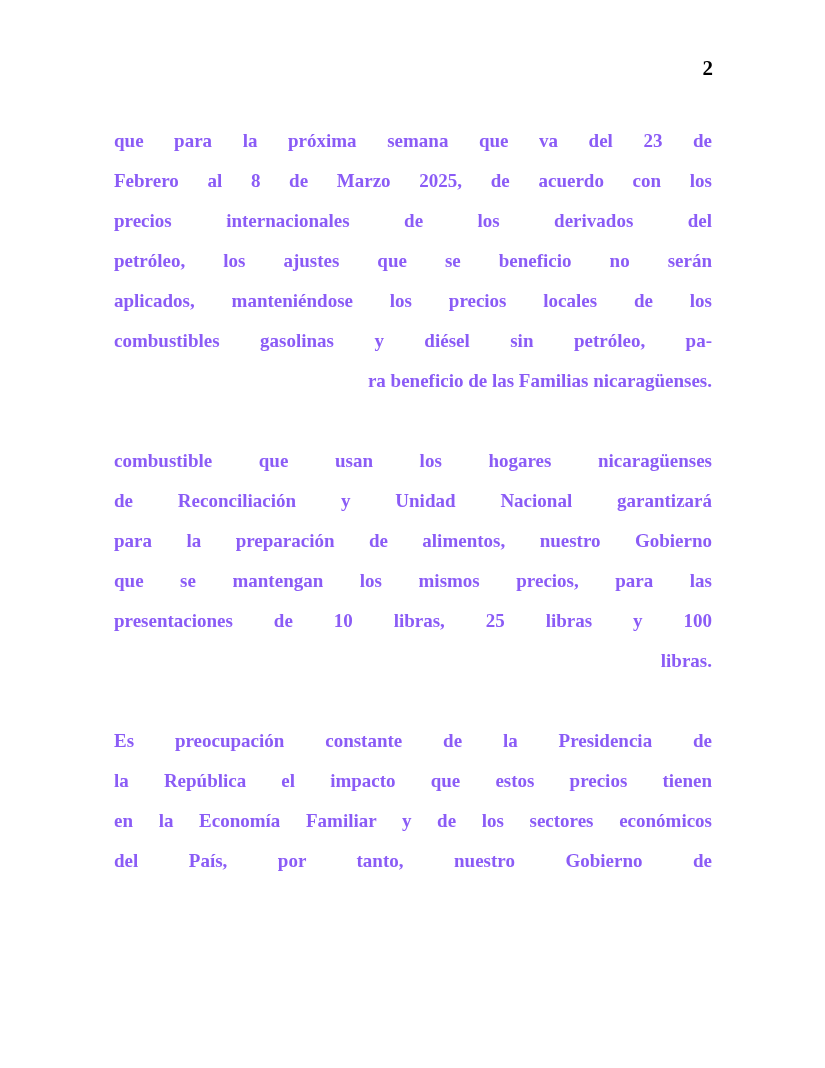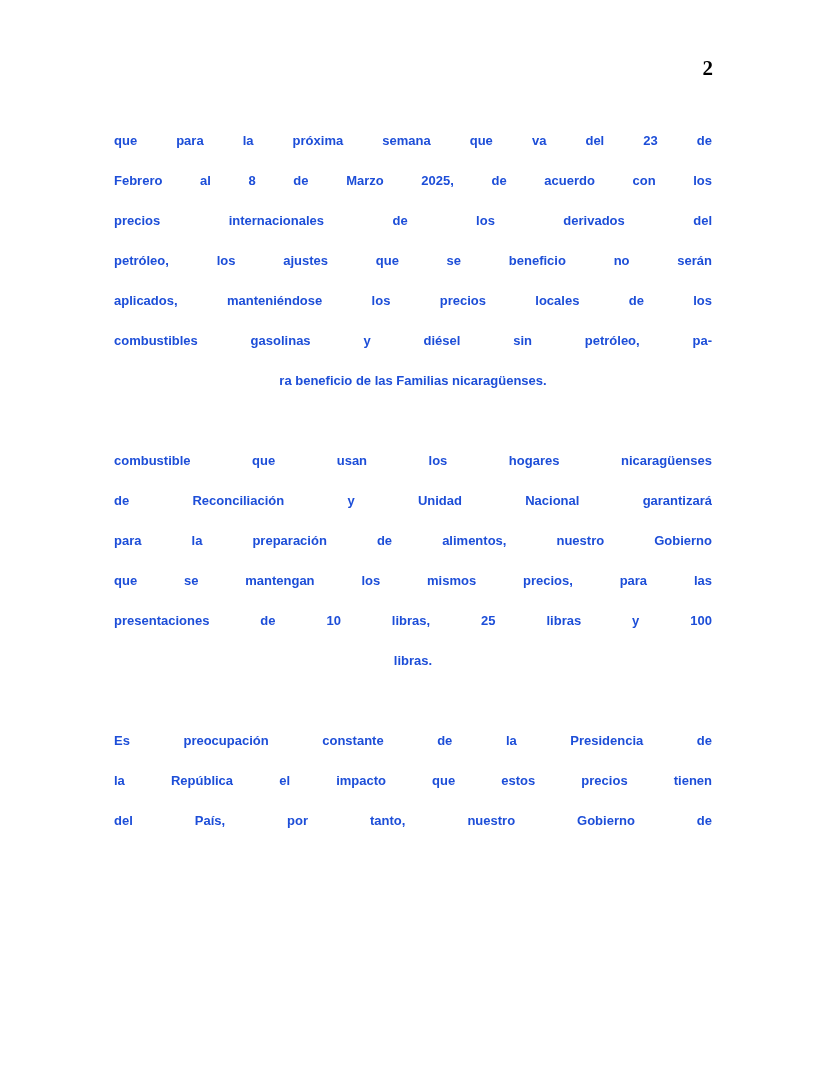--- a/index.html
+++ b/index.html
@@ -25,35 +25,35 @@
   }
   .content {
     position: absolute;
     left: 114px;
     top: 121px;
     width: 598px;
   }
   .paragraph { margin: 0; }
   .paragraph + .paragraph { margin-top: 40px; }
   .line {
-    font-family: Liberation Sans, sans-serif;
+    font-family: Liberation Serif, serif;
     font-weight: 700;
-    font-size: 13px;
+    font-size: 19px;
     line-height: 40px;
     height: 40px;
-    color: #1d4ed8;
+    color: #8b5cf6;
     letter-spacing: 0;
     white-space: normal;
   }
   .line.j {
     text-align: justify;
     text-align-last: justify;
   }
   .line.last {
-    text-align: center;
+    text-align: right;
   }
 </style>
 </head>
 <body>
 
 <div class="page">
 
   <div class="page-number">2</div>
 
   <div class="content">
@@ -73,17 +73,18 @@
       <div class="line j">de Reconciliación y Unidad Nacional garantizará</div>
       <div class="line j">para la preparación de alimentos, nuestro Gobierno</div>
       <div class="line j">que se mantengan los mismos precios, para las</div>
       <div class="line j">presentaciones de 10 libras, 25 libras y 100</div>
       <div class="line last">libras.</div>
     </div>
 
     <div class="paragraph">
       <div class="line j">Es preocupación constante de la Presidencia de</div>
       <div class="line j">la República el impacto que estos precios tienen</div>
+      <div class="line j">en la Economía Familiar y de los sectores económicos</div>
       <div class="line j">del País, por tanto, nuestro Gobierno de</div>
     </div>
 
   </div>
 </div>
 
 </body></html>

